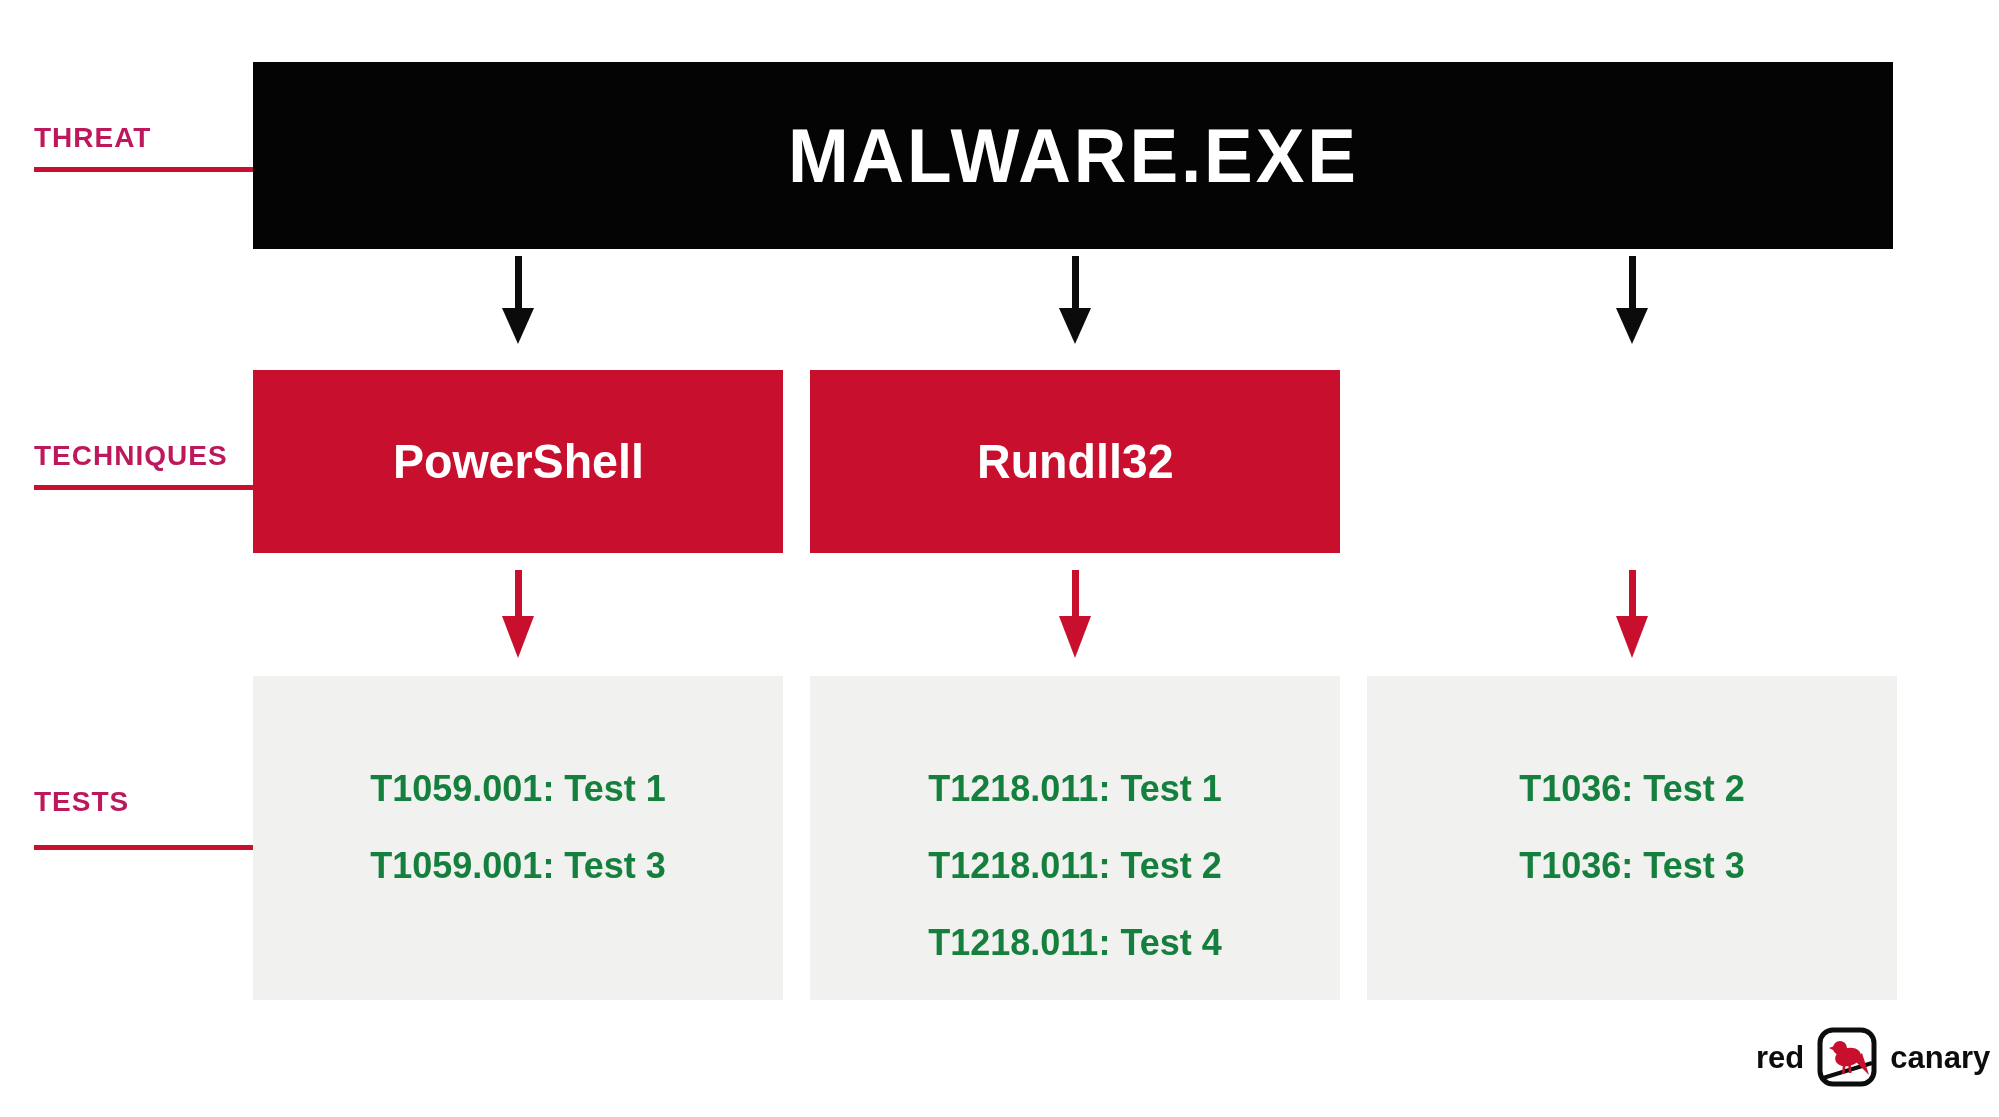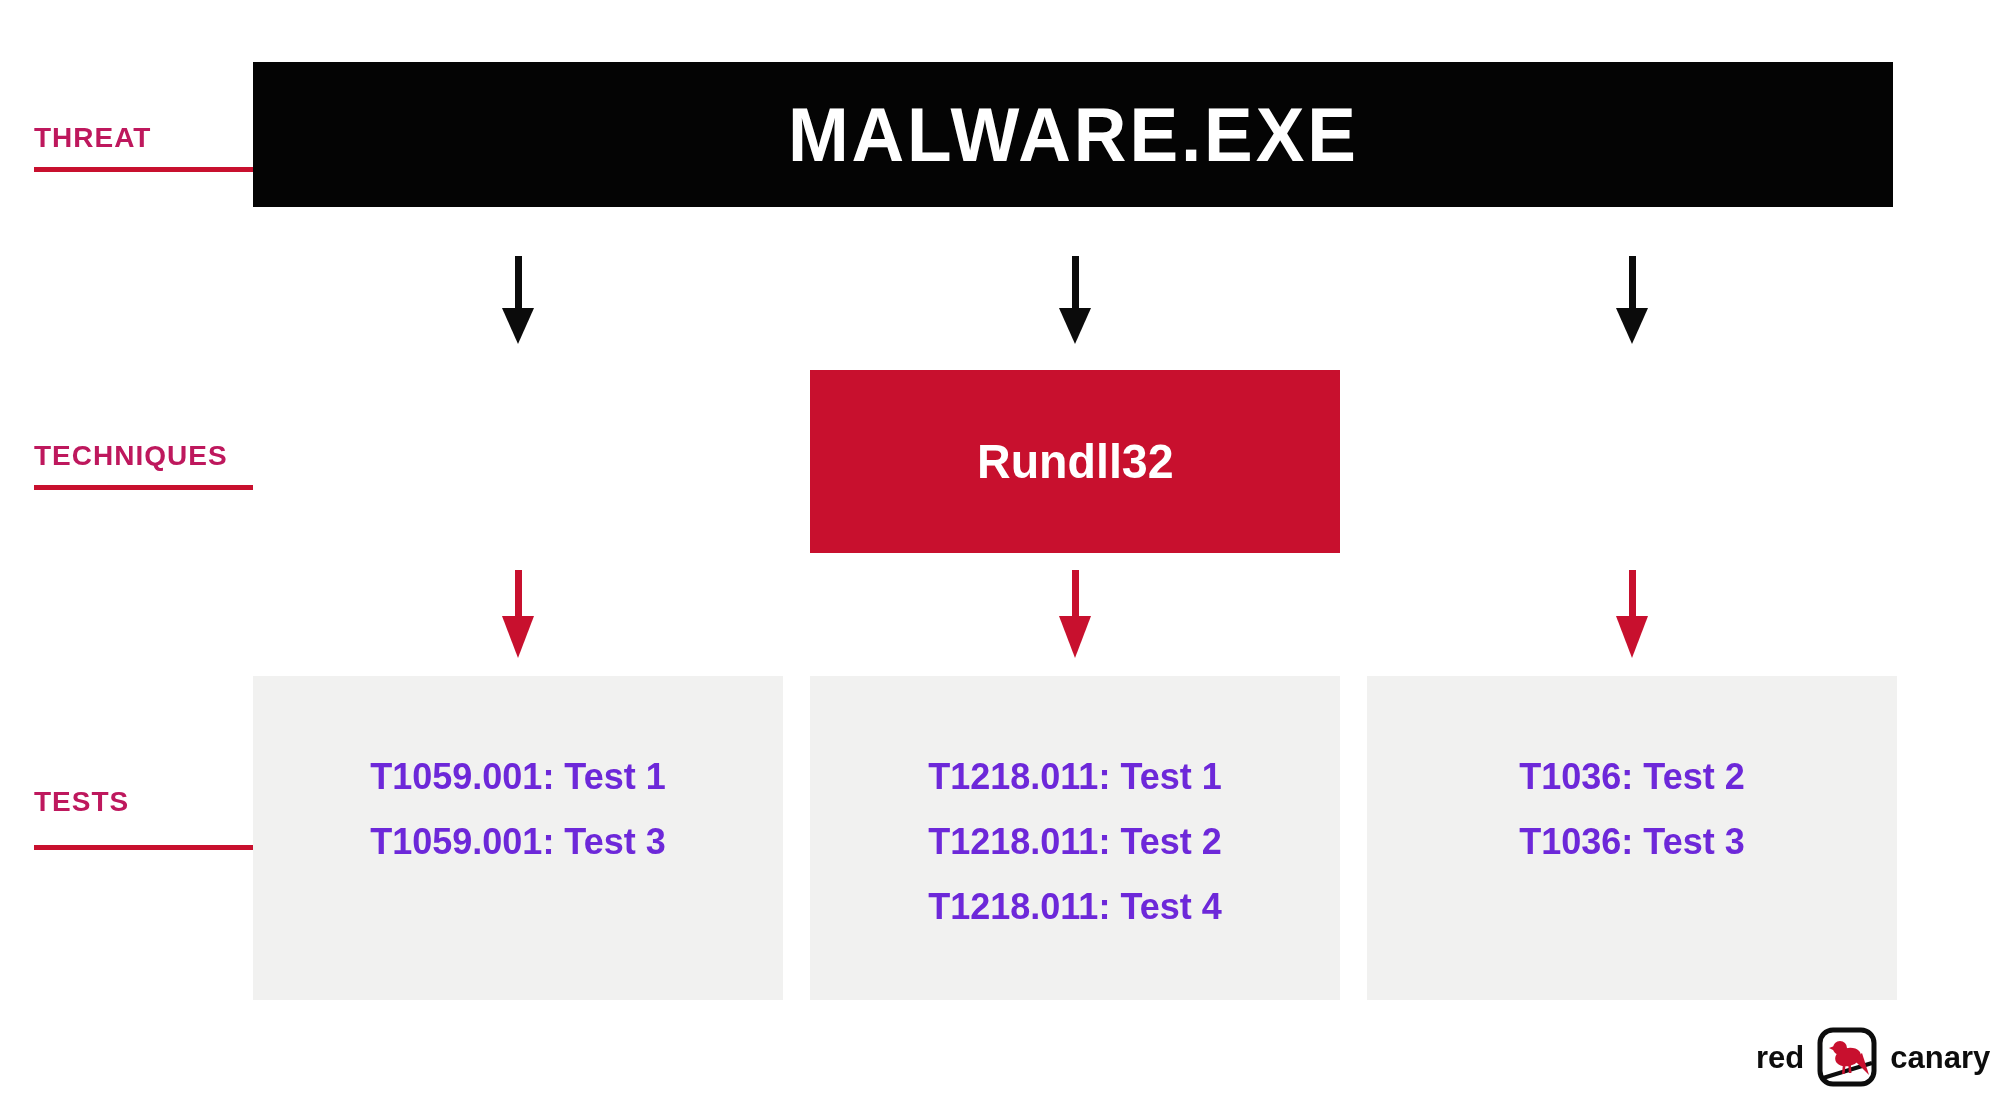--- a/index.html
+++ b/index.html
@@ -10,21 +10,21 @@
   
   .row-label{
     position:absolute;left:34px;color:#be185d;font-weight:700;font-size:28px;
     letter-spacing:1px;line-height:1;
   }
   .row-label-line{
     position:absolute;left:34px;width:219px;height:5px;background:#C8102E;
   }
   
   .threat-box{
-    position:absolute;left:253px;top:62px;width:1640px;height:145px;background:#040404;
+    position:absolute;left:253px;top:62px;width:1640px;height:187px;background:#040404;
     display:flex;align-items:center;justify-content:center;
   }
   .threat-box .title{
     color:#ffffff;font-weight:700;font-size:76px;letter-spacing:3px;line-height:1;
     transform:scaleX(.96);
   }
   
   .arrow{position:absolute;width:34px;display:flex;flex-direction:column;align-items:center;}
   .arrow .stem{width:7px;}
   .arrow .head{width:0;height:0;border-left:16px solid transparent;border-right:16px solid transparent;}
@@ -44,21 +44,21 @@
   }
   .tech-box .tech-name{
     color:#ffffff;font-weight:700;font-size:48px;line-height:1;transform:scaleX(.97);
   }
   
   .test-box{
     position:absolute;top:676px;height:324px;width:530px;background:#F1F1F0;
     box-sizing:border-box;padding-top:66px;text-align:center;
   }
   .test-box p{
-    margin:4px;color:#6d28d9;font-weight:700;font-size:36px;line-height:61px;
+    margin:16px;color:#15803d;font-weight:700;font-size:36px;line-height:61px;
   }
   .col1{left:253px;} .col2{left:810px;} .col3{left:1367px;}
   
   .logo{
     position:absolute;left:1756px;top:1026px;display:flex;align-items:center;gap:12px;
   }
   .logo .logo-word{
     color:#0d0d0d;font-weight:700;font-size:31px;letter-spacing:0;line-height:1;
   }
   .logo svg{display:block;}
@@ -87,20 +87,23 @@
     </div>
   <div class="arrow black a-top c2">
       <div class="stem"></div>
       <div class="head"></div>
     </div>
   <div class="arrow black a-top c3">
       <div class="stem"></div>
       <div class="head"></div>
     </div>
 
+  <div class="tech-box col1">
+    <span class="tech-name">PowerShell</span>
+  </div>
   <div class="tech-box col2">
     <span class="tech-name">Rundll32</span>
   </div>
 
   <div class="arrow red a-mid c1">
       <div class="stem"></div>
       <div class="head"></div>
     </div>
   <div class="arrow red a-mid c2">
       <div class="stem"></div>

